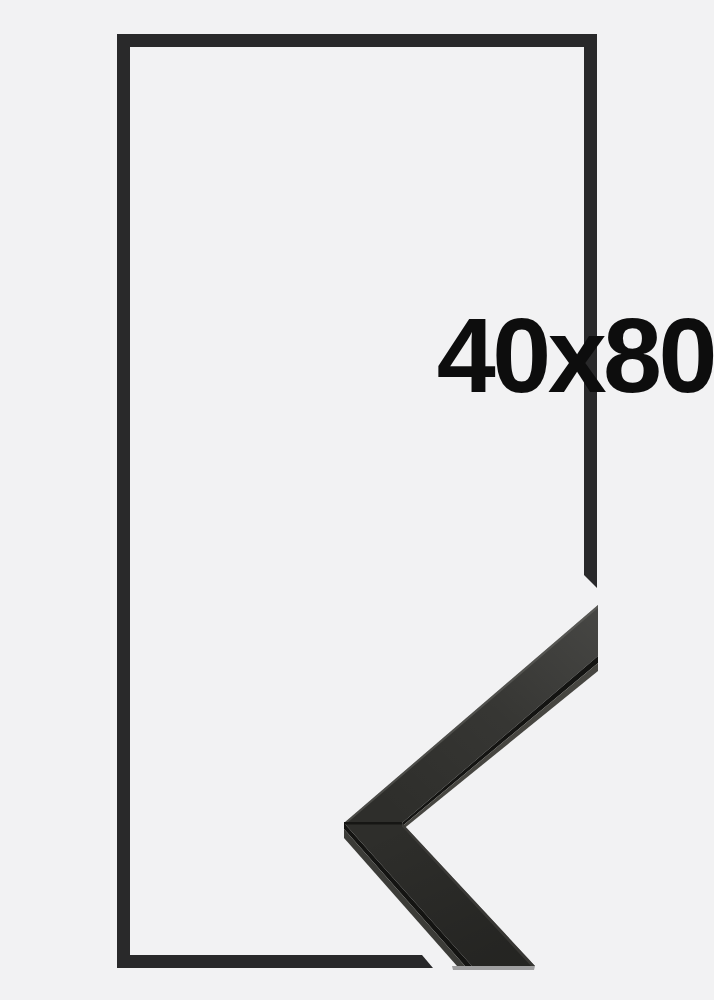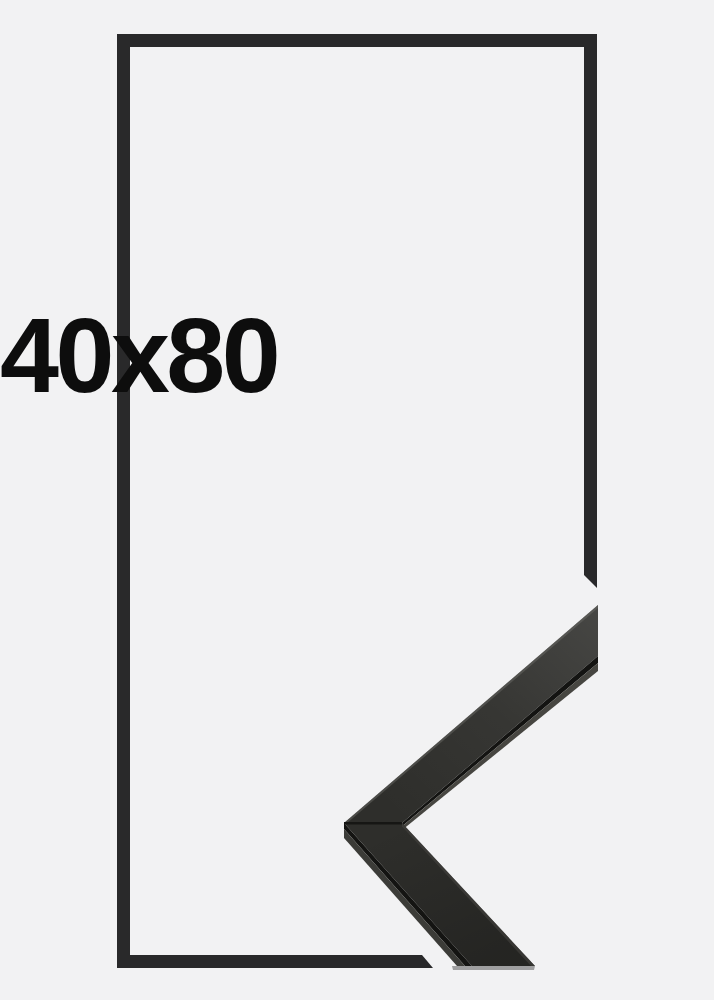--- a/index.html
+++ b/index.html
@@ -17,21 +17,21 @@
   .stage svg {
     position: absolute;
     inset: 0;
     display: block;
   }
   .size-label {
     position: absolute;
     left: 0;
     top: 302px;
     width: 714px;
-    text-align: left;
+    text-align: right;
     font-size: 106px;
     line-height: 106px;
     font-weight: 700;
     letter-spacing: -3.5px;
     color: #0d0d0d;
     white-space: nowrap;
     user-select: none;
   }
 </style>
 </head>

